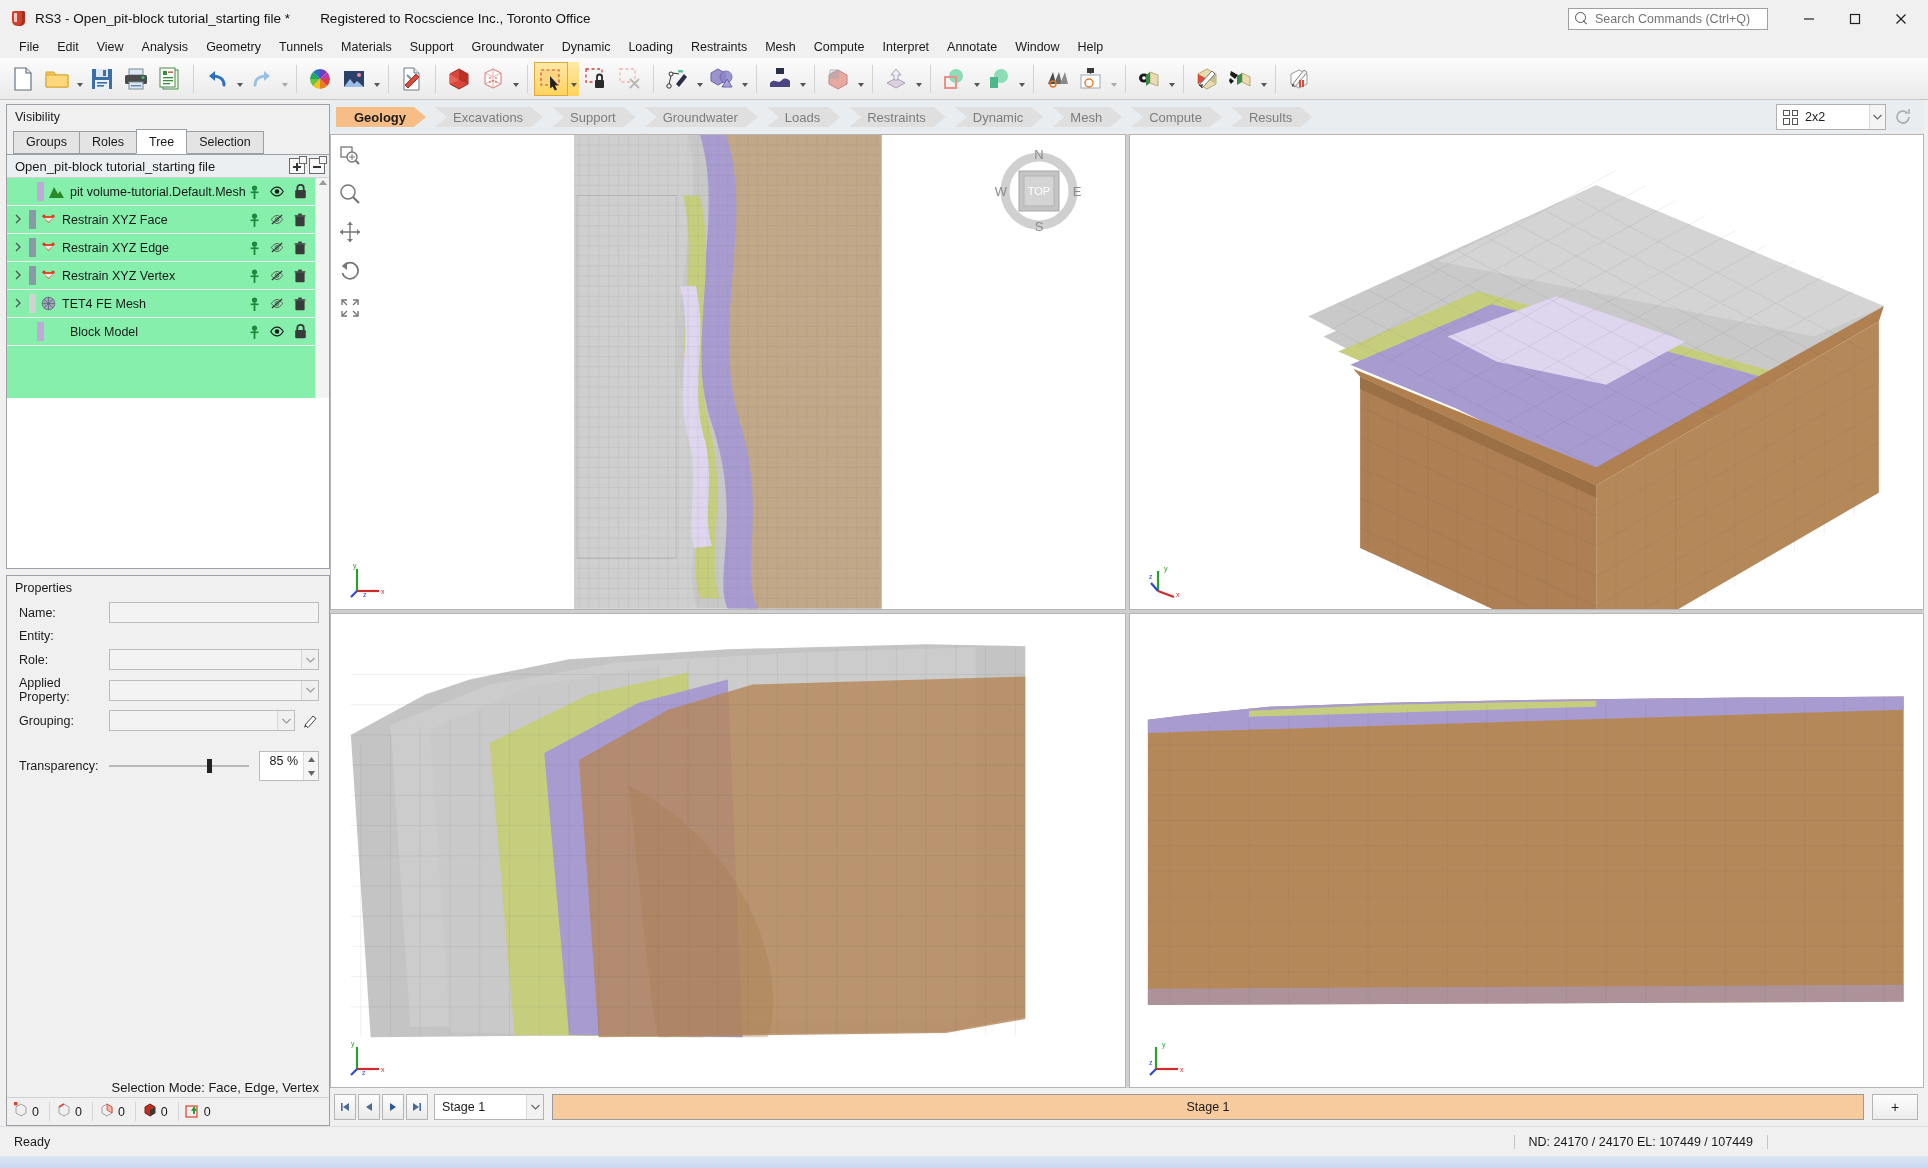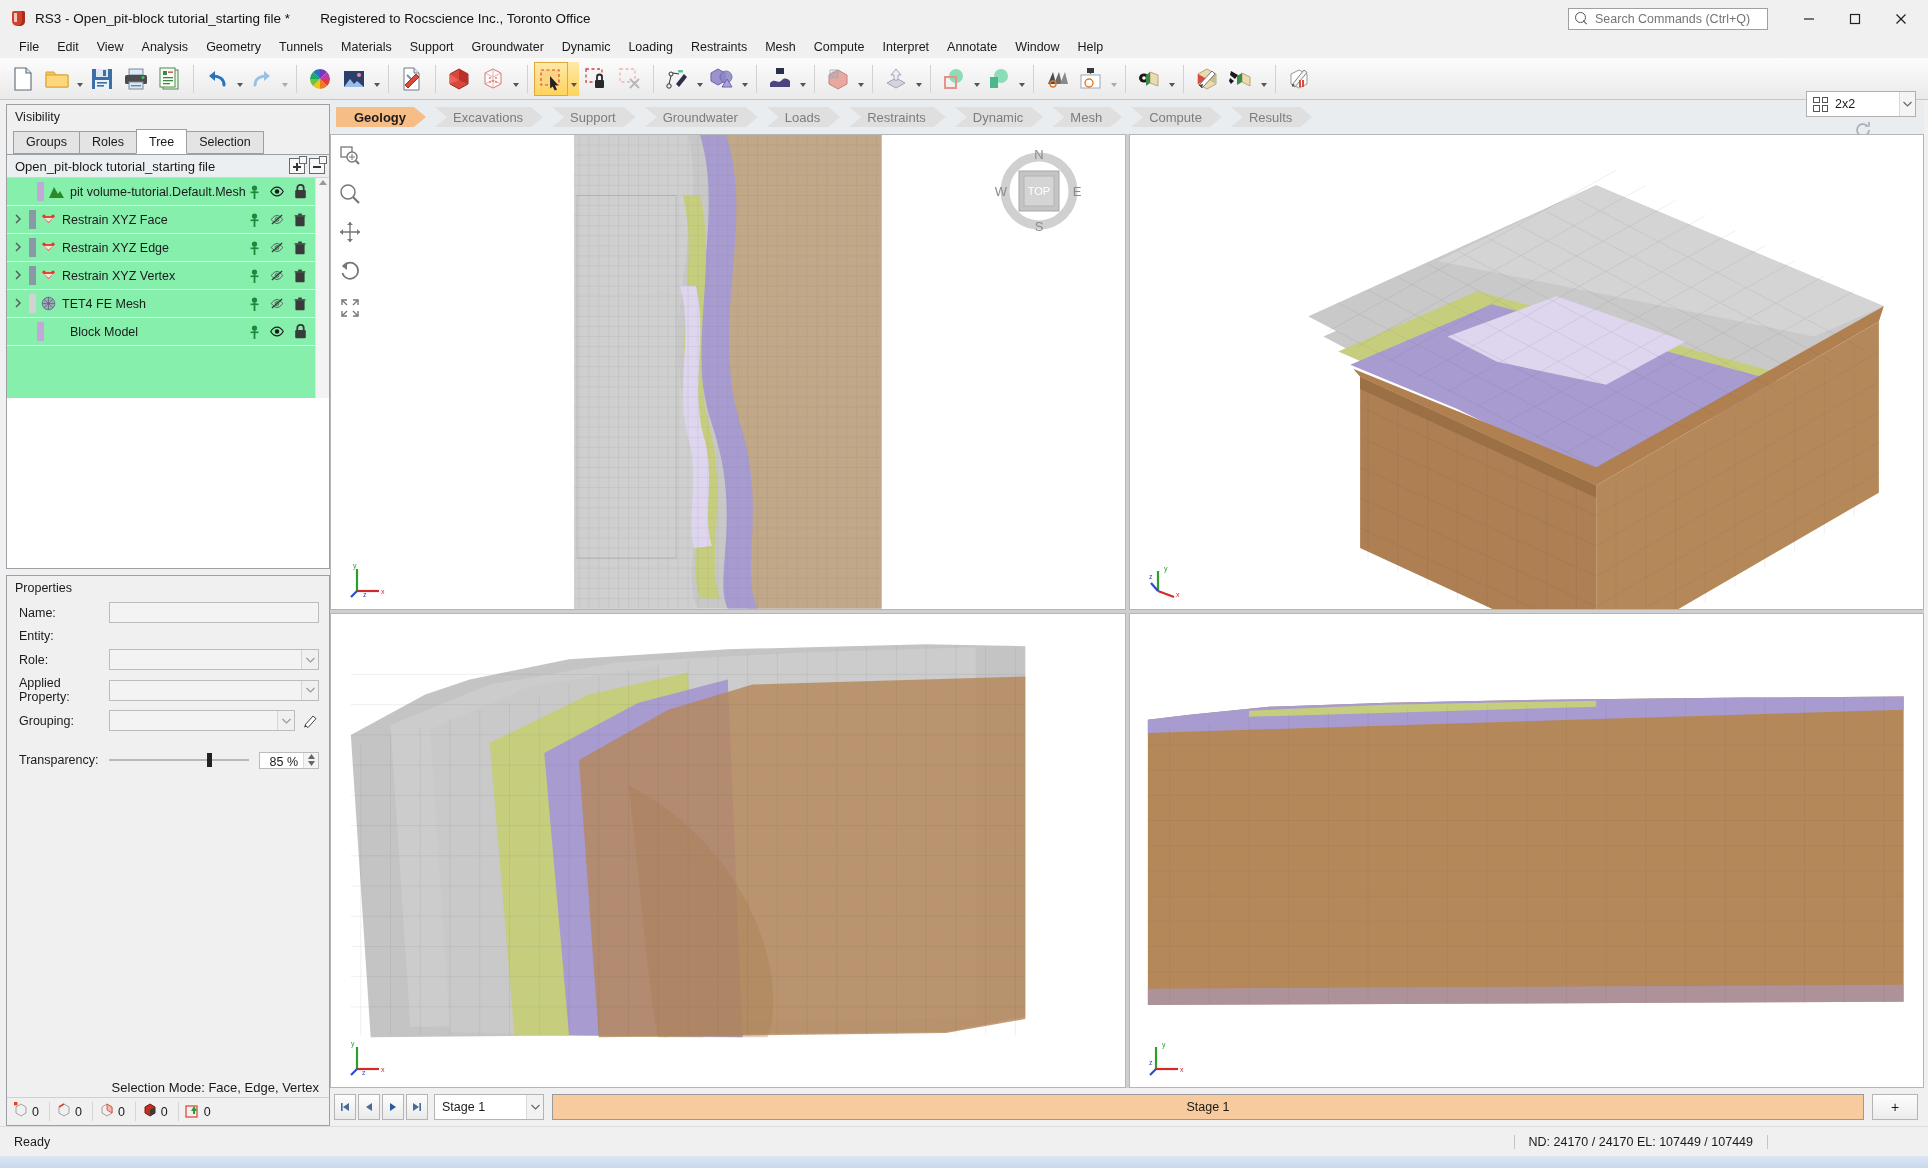--- a/index.html
+++ b/index.html
@@ -106,21 +106,21 @@
   .prow { display:flex; align-items:center; padding: 3px 10px 3px 12px; font-size:12.5px;}
   .plabel { width:90px; flex:0 0 90px; }
   .pinput { flex:1 1 auto; height:21px; border:1px solid #bcbcbc; background:#f3f3f3; }
   .pcombo { flex:1 1 auto; height:21px; border:1px solid #bcbcbc; background:#f3f3f3; display:flex;}
   .pcombo .fill{flex:1 1 auto;}
   .pcombo .dd{width:17px;border-left:1px solid #d5d5d5;display:flex;align-items:center;justify-content:center;background:#f0f0f0;}
   .pencil { width:18px; flex:0 0 18px; margin-left:6px; display:flex; align-items:center; justify-content:center;}
   .slider { flex:1 1 auto; height:18px; position:relative; margin-right:10px;}
   .slider .track{position:absolute;left:0;right:0;top:8px;height:2px;background:#b8b8b8;}
   .slider .knob{position:absolute;left:70%;top:2px;width:5px;height:14px;background:#222;}
-  .spin { width:60px; flex:0 0 60px; height:17px; border:1px solid #bcbcbc; background:#fff; display:flex;}
+  .spin { width:60px; flex:0 0 60px; height:30px; border:1px solid #bcbcbc; background:#fff; display:flex;}
   .spin .v{flex:1 1 auto;text-align:right;padding-right:5px;line-height:19px;font-size:12.5px;}
   .spin .arrows{width:15px;border-left:1px solid #dcdcdc;display:flex;flex-direction:column;background:#f4f4f4;}
   .spin .arrows div{flex:1;display:flex;align-items:center;justify-content:center;}
 
   
   .selmode { padding: 6px 10px 2px 0; text-align:right; font-size:13px;}
   .counters { display:flex; align-items:center; height:28px; border-top:1px solid #d0d0d0; font-size:12.5px;}
   .ctr { display:flex; align-items:center; padding:0 10px 0 6px; border-right:1px solid #d5d5d5; gap:3px;}
   .ctr:last-child{border-right:none;}
 
@@ -136,21 +136,21 @@
   .doctabs .chev{ position:absolute; right:8px; bottom:3px; }
 
   .wftabs { height:34px; flex:0 0 34px; display:flex; align-items:center; background:#e9edf0; padding-left:6px; position:relative;}
   .chev-tab {
     position:relative; height:20px; display:flex; align-items:center; justify-content:center;
     padding: 0 20px 0 18px; font-size:13px; color:#7c7c7c; background:#dfdfdf;
     margin-right:9px; clip-path: polygon(0 0, calc(100% - 12px) 0, 100% 50%, calc(100% - 12px) 100%, 0 100%, 12px 50%);
   }
   .chev-tab:first-child{ clip-path: polygon(0 0, calc(100% - 12px) 0, 100% 50%, calc(100% - 12px) 100%, 0 100%);}
   .chev-tab.sel { background:#f6be86; color:#1a1a1a; font-weight:bold; }
-  .wf-right { margin-left:auto; display:flex; align-items:center; padding-right:8px;flex-direction:column;}
+  .wf-right { margin-left:auto; display:flex; align-items:center; padding-right:8px;}
   .layoutsel {
     height:26px; border:1px solid #b0b0b0; background:#fff; display:flex; align-items:center;
     width:110px; font-size:12.5px; padding-left:6px;
   }
   .layoutsel .grid4 { width:15px;height:15px; display:grid; grid-template-columns:1fr 1fr; grid-template-rows:1fr 1fr; gap:2px; margin-right:7px;}
   .layoutsel .grid4 i{background:#fff;border:1.3px solid #555;}
   .layoutsel .dd{margin-left:auto;width:16px;border-left:1px solid #d8d8d8;height:100%;display:flex;align-items:center;justify-content:center;background:#f4f4f4;}
   .refreshbtn{width:26px;height:26px;margin-left:4px;display:flex;align-items:center;justify-content:center;border:1px solid transparent;}
 
   

